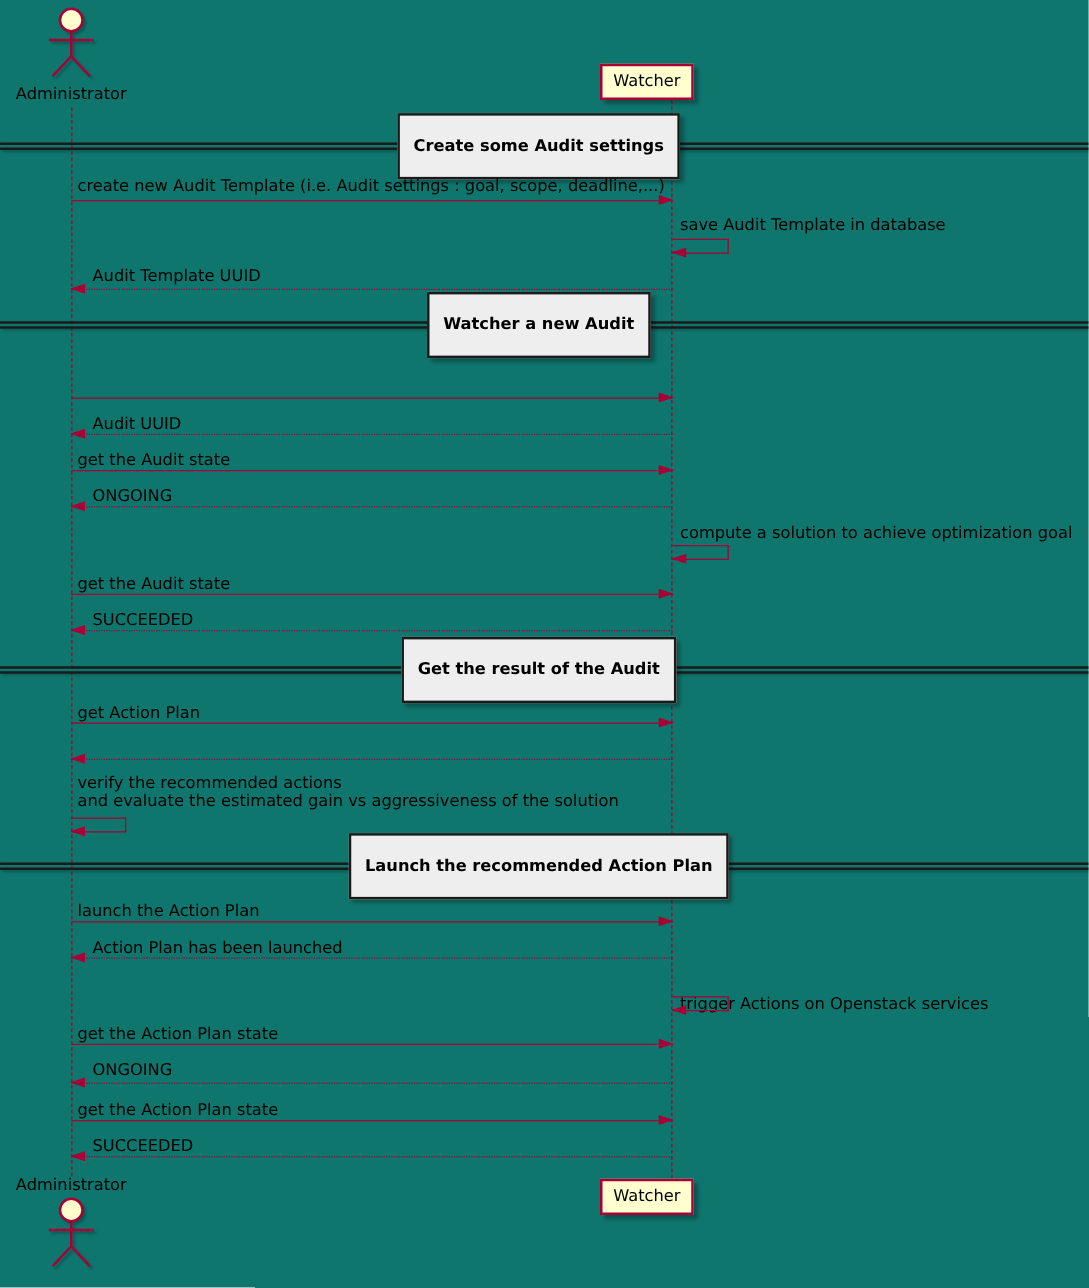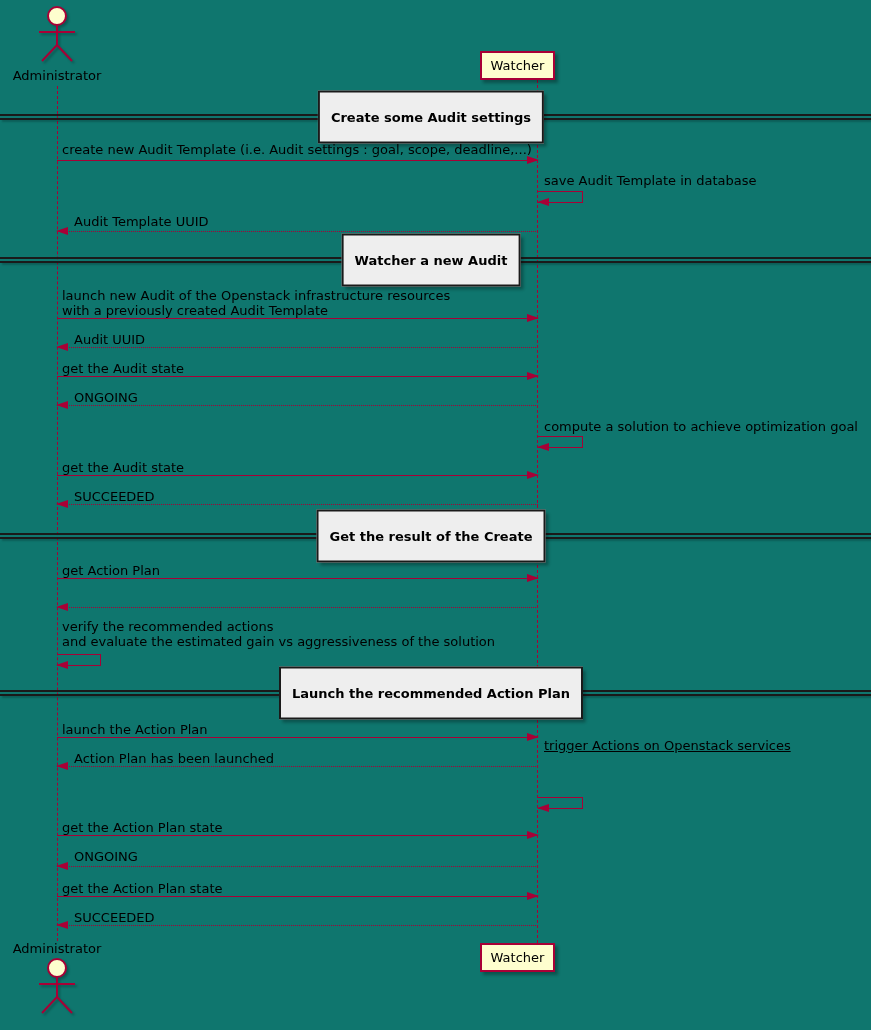--- a/index.html
+++ b/index.html
@@ -98,22 +98,20 @@
   <div class="msg-label" style="left:74px;top:214px;">Audit Template UUID</div>
   <div class="arrow dotted" style="top:231px;">
       <span class="head-left"></span>
     </div>
 
   <div class="divider" style="top:260px;">
     <div class="divider-rule"></div>
     <div class="divider-box">Watcher a new Audit</div>
   </div>
 
-  <div class="msg-label" style="left:62px;top:288px;">launch new Audit of the Openstack infrastructure resources
-with a previously created Audit Template</div>
   <div class="arrow solid" style="top:318px;">
       <span class="head-right"></span>
     </div>
 
   <div class="msg-label" style="left:74px;top:332px;">Audit UUID</div>
   <div class="arrow dotted" style="top:347px;">
       <span class="head-left"></span>
     </div>
 
   <div class="msg-label" style="left:62px;top:361px;">get the Audit state</div>
@@ -136,21 +134,21 @@
       <span class="head-right"></span>
     </div>
 
   <div class="msg-label" style="left:74px;top:489px;">SUCCEEDED</div>
   <div class="arrow dotted" style="top:504px;">
       <span class="head-left"></span>
     </div>
 
   <div class="divider" style="top:536px;">
     <div class="divider-rule"></div>
-    <div class="divider-box">Get the result of the Create</div>
+    <div class="divider-box">Get the result of the Audit</div>
   </div>
 
   <div class="msg-label" style="left:62px;top:563px;">get Action Plan</div>
   <div class="arrow solid" style="top:578px;">
       <span class="head-right"></span>
     </div>
 
   <div class="arrow dotted" style="top:607px;">
       <span class="head-left"></span>
     </div>
@@ -169,21 +167,21 @@
   <div class="msg-label" style="left:62px;top:722px;">launch the Action Plan</div>
   <div class="arrow solid" style="top:737px;">
       <span class="head-right"></span>
     </div>
 
   <div class="msg-label" style="left:74px;top:751px;">Action Plan has been launched</div>
   <div class="arrow dotted" style="top:766px;">
       <span class="head-left"></span>
     </div>
 
-  <div class="msg-label" style="left:544px;top:738px;text-decoration:underline;">trigger Actions on Openstack services</div>
+  <div class="msg-label" style="left:544px;top:796px;">trigger Actions on Openstack services</div>
   <div class="self-loop" style="left:538px;top:797px;width:44px;">
       <span class="head-left"></span>
     </div>
 
   <div class="msg-label" style="left:62px;top:820px;">get the Action Plan state</div>
   <div class="arrow solid" style="top:835px;">
       <span class="head-right"></span>
     </div>
 
   <div class="msg-label" style="left:74px;top:849px;">ONGOING</div>

